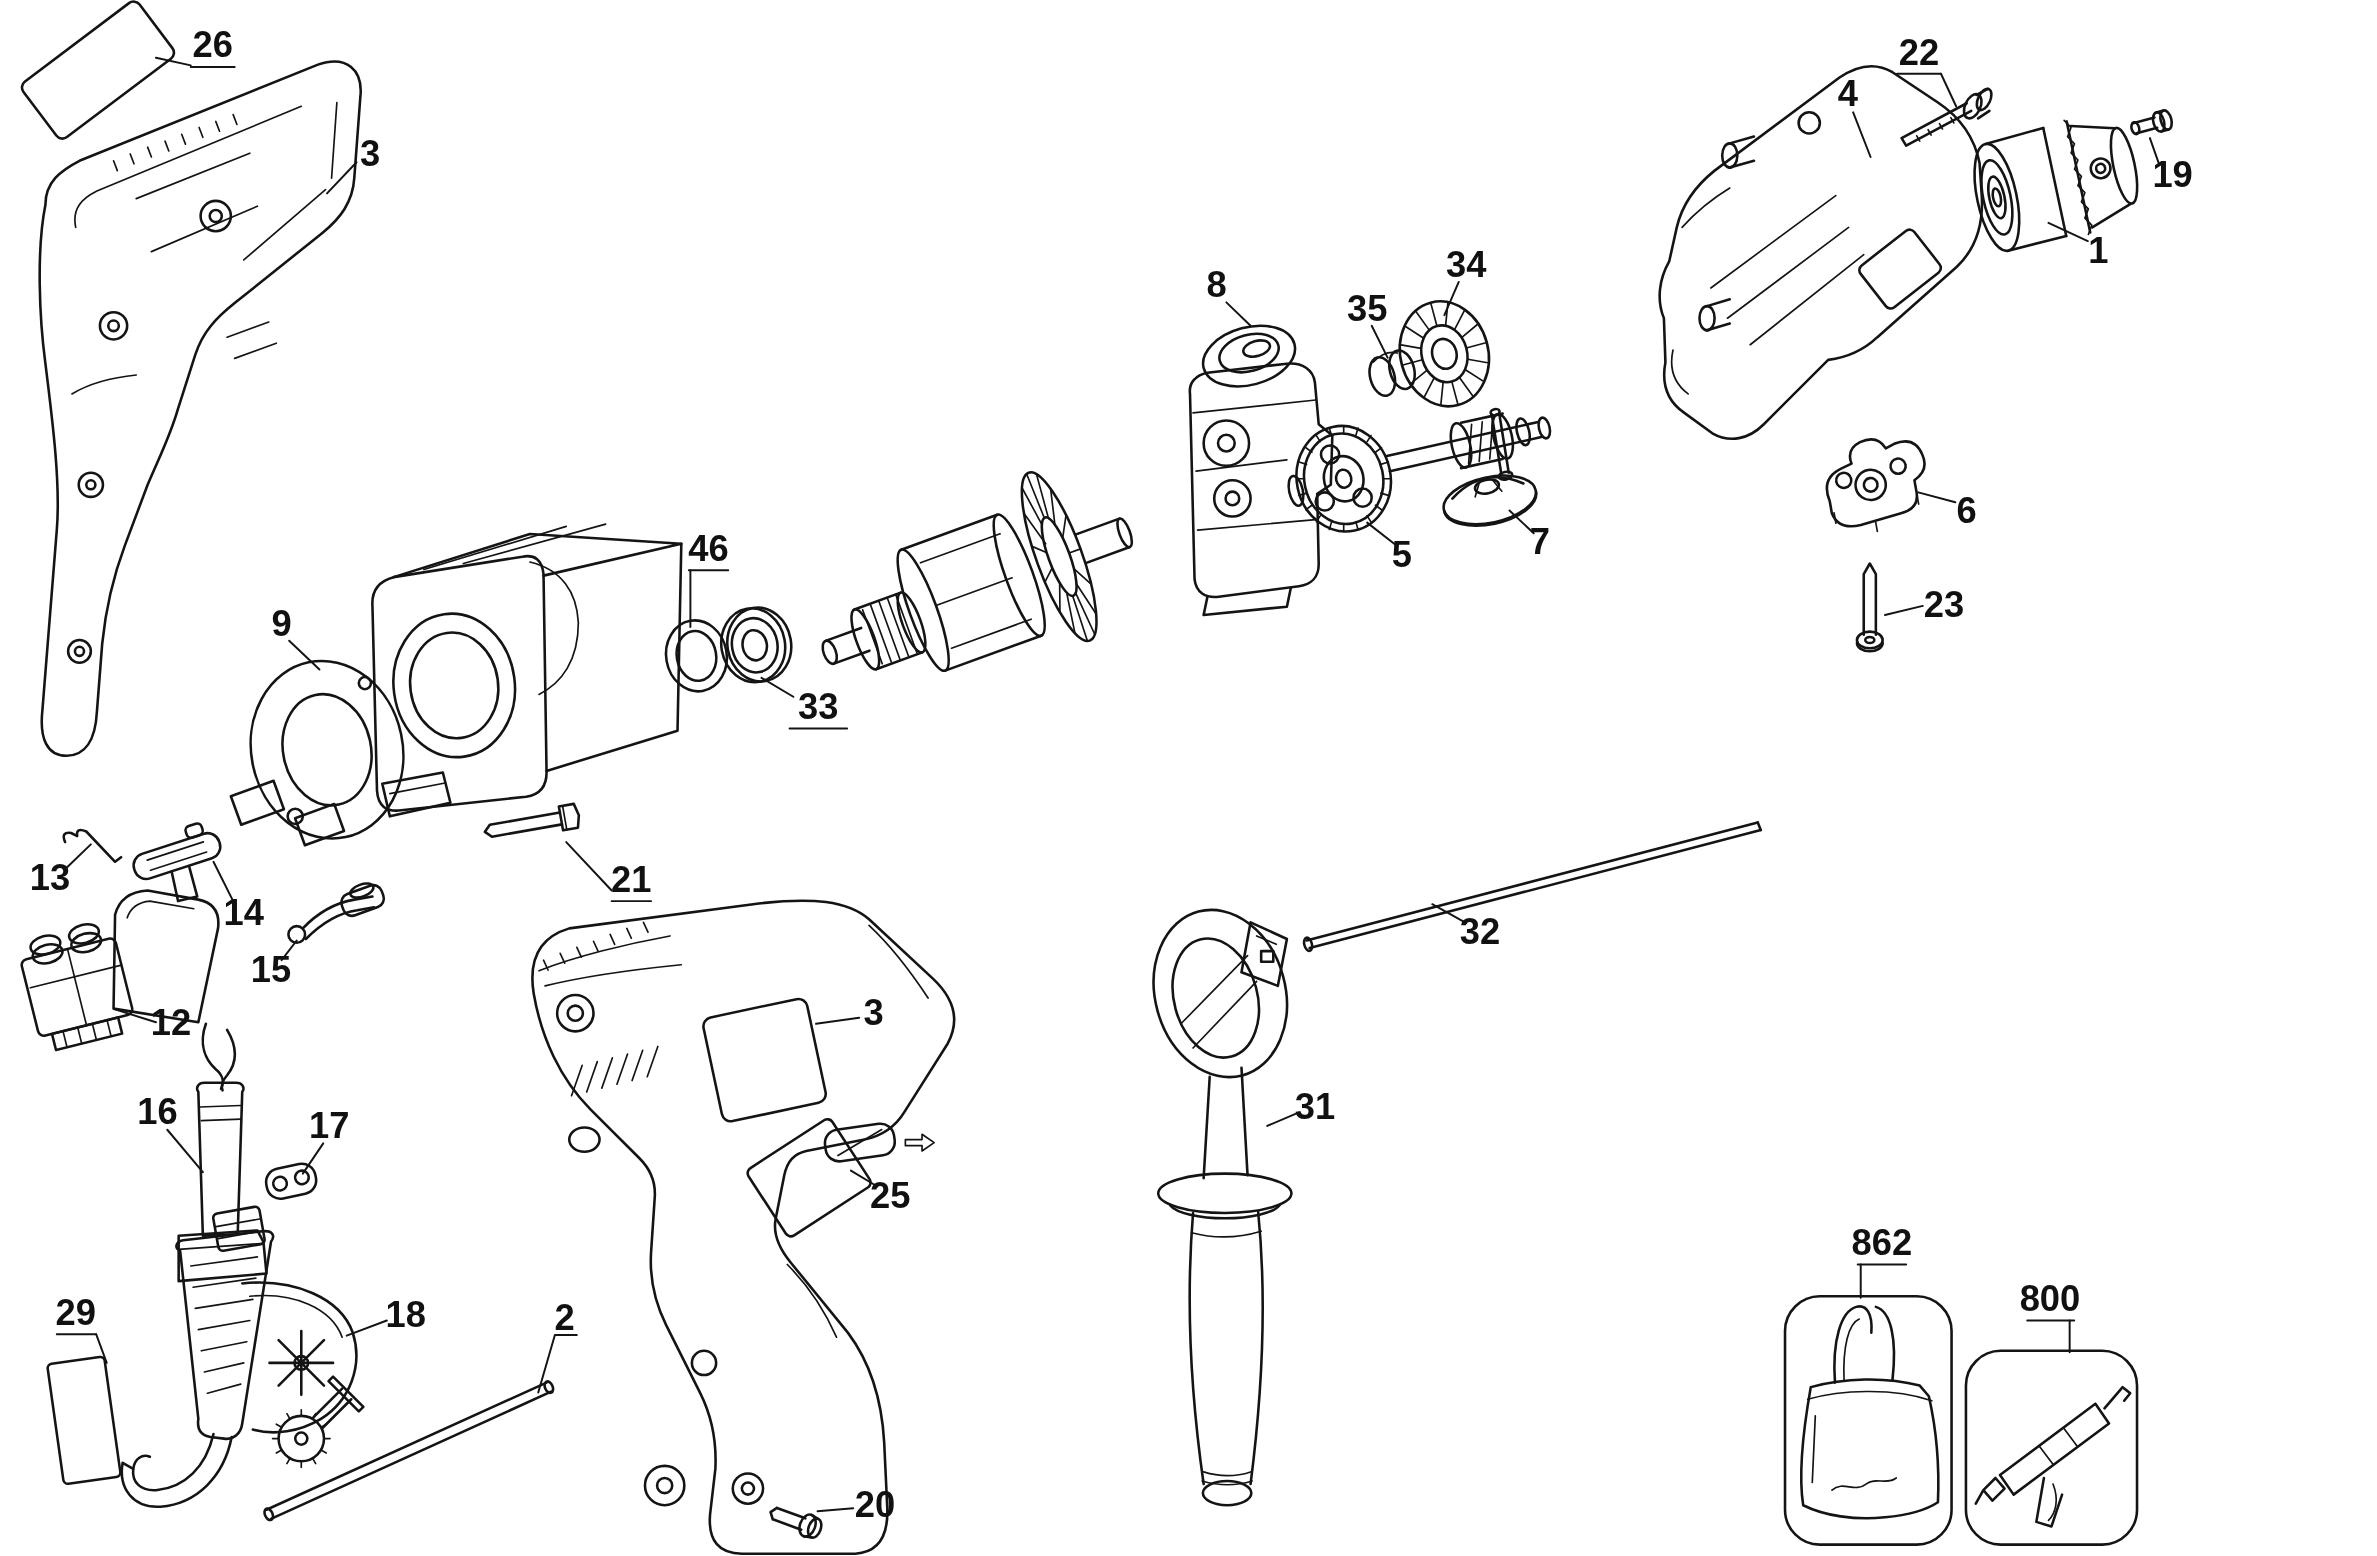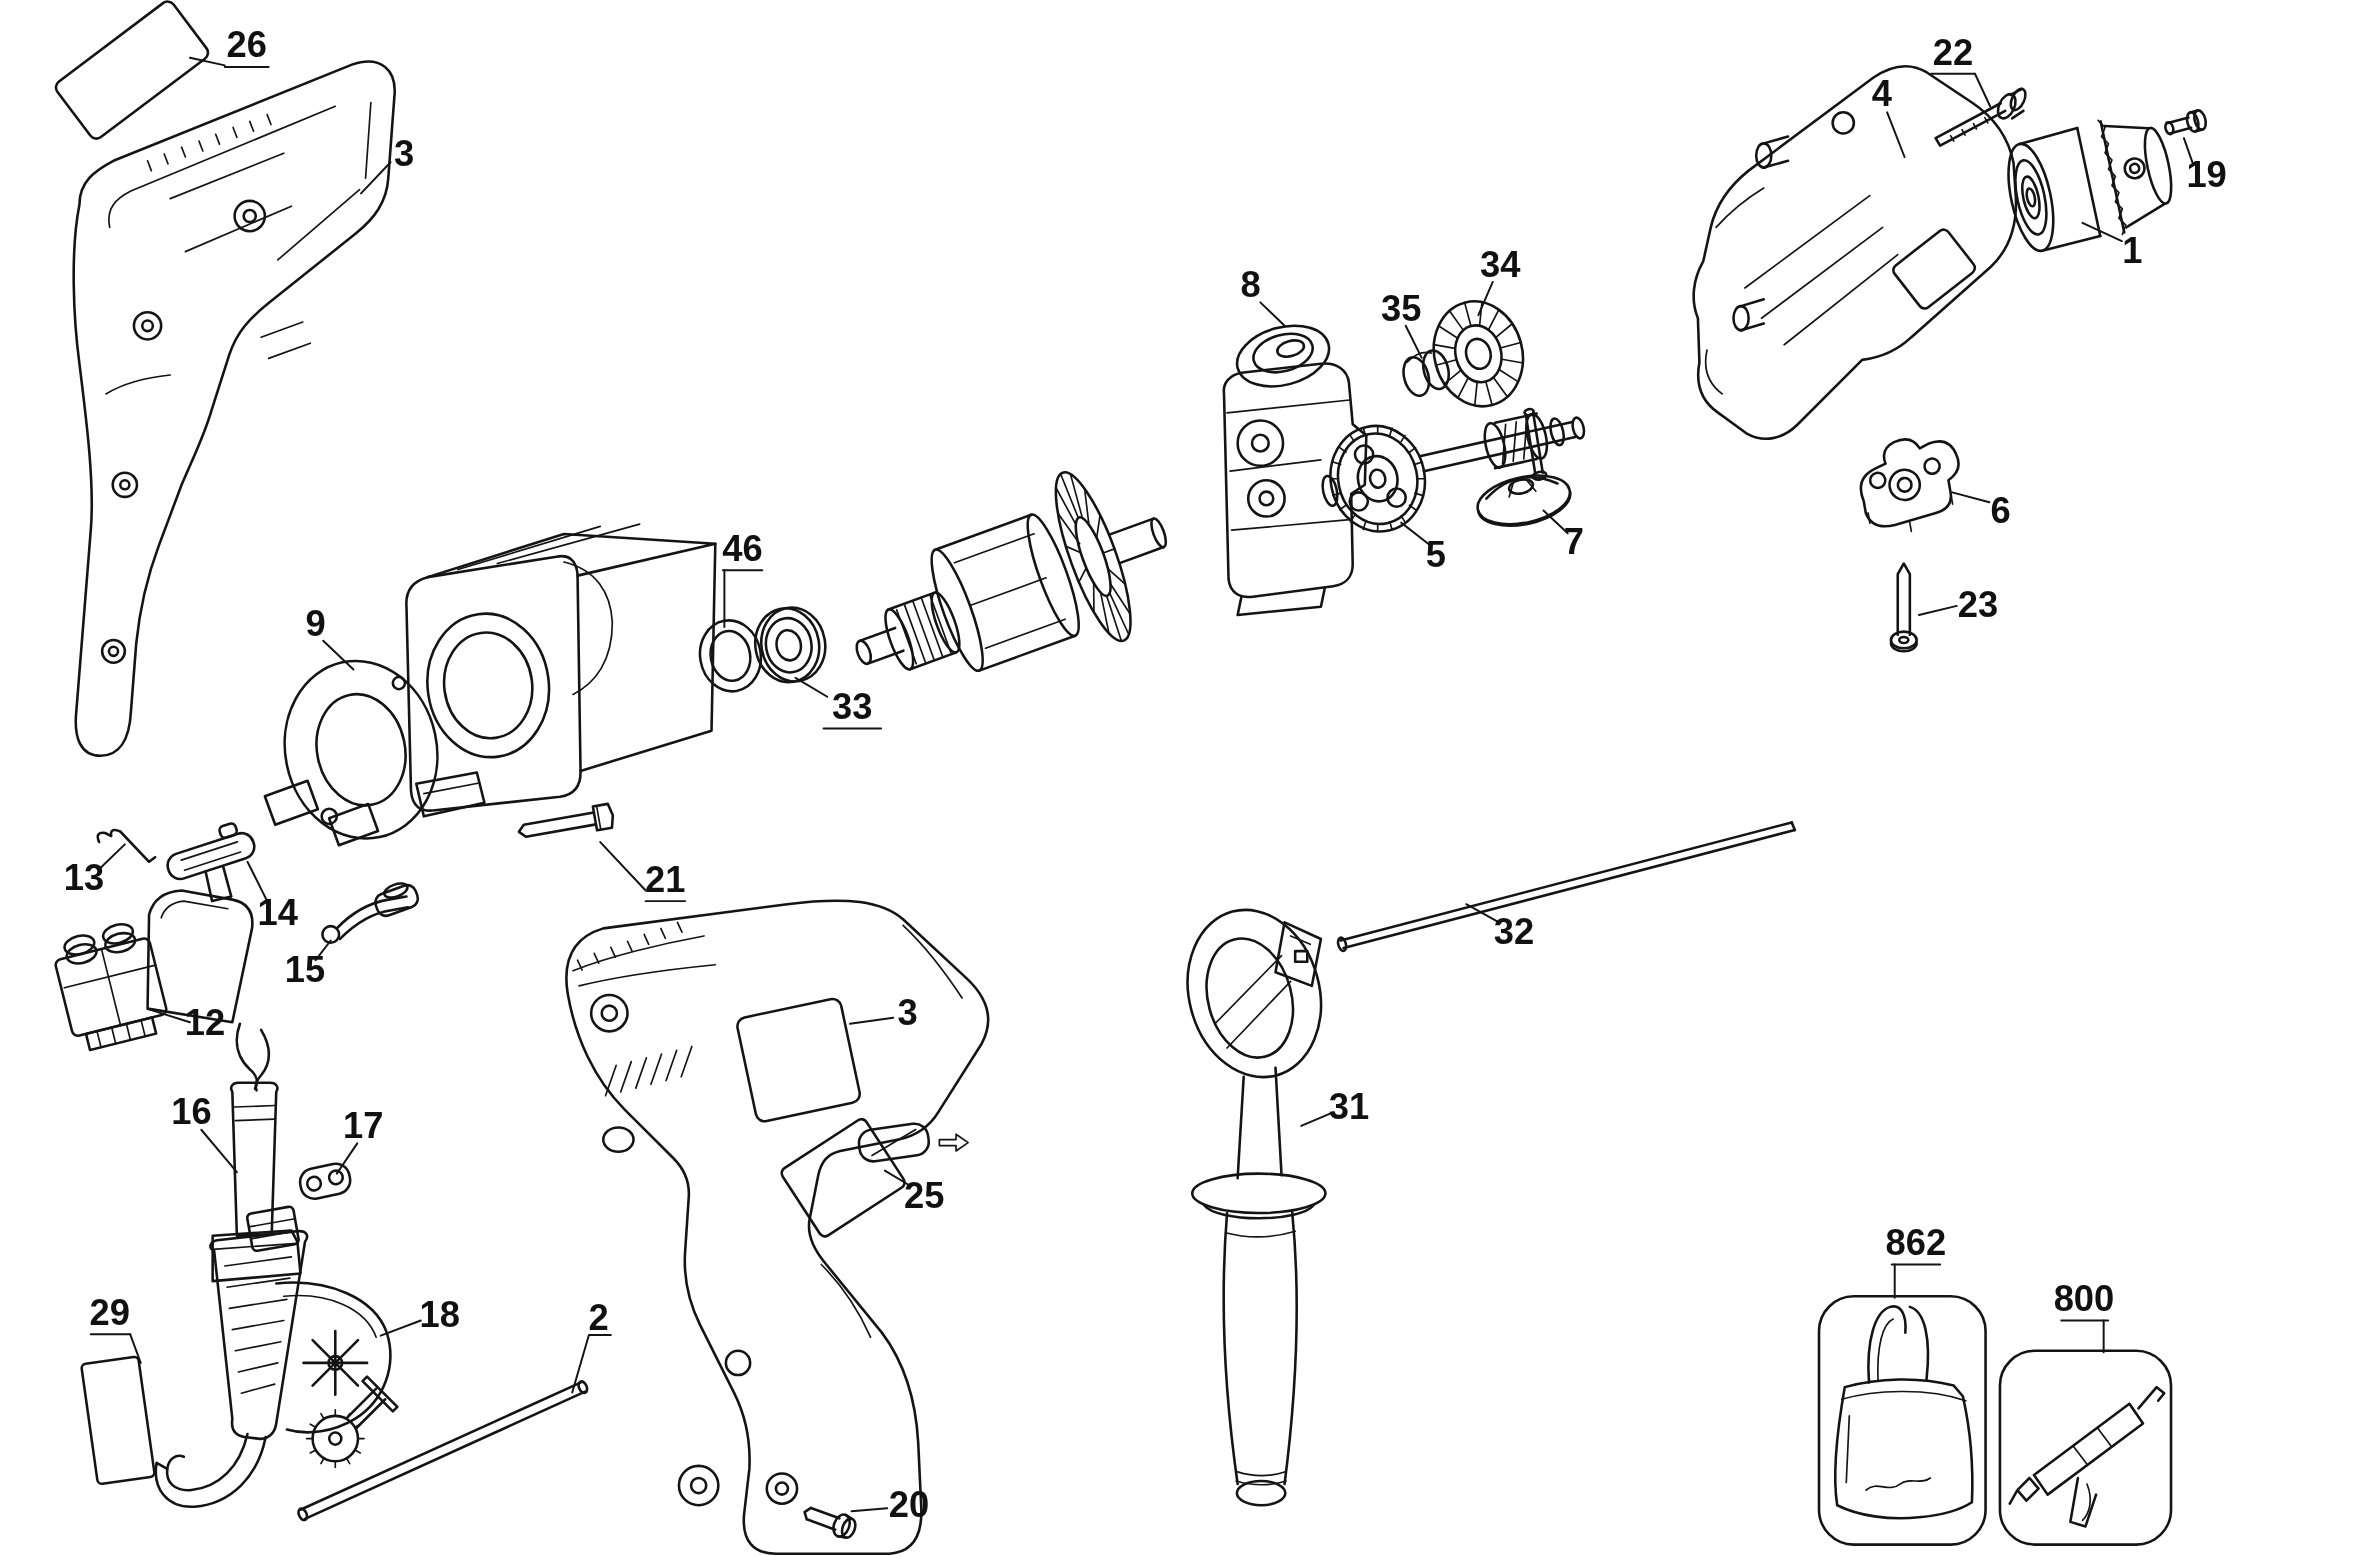--- a/index.html
+++ b/index.html
@@ -1,16 +1,16 @@
 <!DOCTYPE html>
 <html style="font-size:12px"><head>
 <meta charset="utf-8">
 <style>
   html,body{margin:0;padding:0;background:#ffffff;}
-  #page{width:2242px;height:1557px;background:#ffffff;position:relative;font-family:"Liberation Sans",sans-serif;margin-left:34px;}
+  #page{width:2242px;height:1557px;background:#ffffff;position:relative;font-family:"Liberation Sans",sans-serif;}
   svg{display:block;}
   #diagram path,#diagram line,#diagram polyline,#diagram circle,#diagram ellipse,#diagram rect{
     stroke:#141414;fill:none;stroke-width:3.4;stroke-linecap:round;stroke-linejoin:round;}
   #diagram .thin{stroke-width:2.2;}
   #callout-layer line,#callout-layer polyline{stroke:#141414;fill:none;stroke-width:2.6;stroke-linecap:round;}
   #callout-layer text{fill:#111;font-family:"Liberation Sans",sans-serif;font-weight:bold;font-size:48px;}
 </style>
 </head>
 <body>
 

